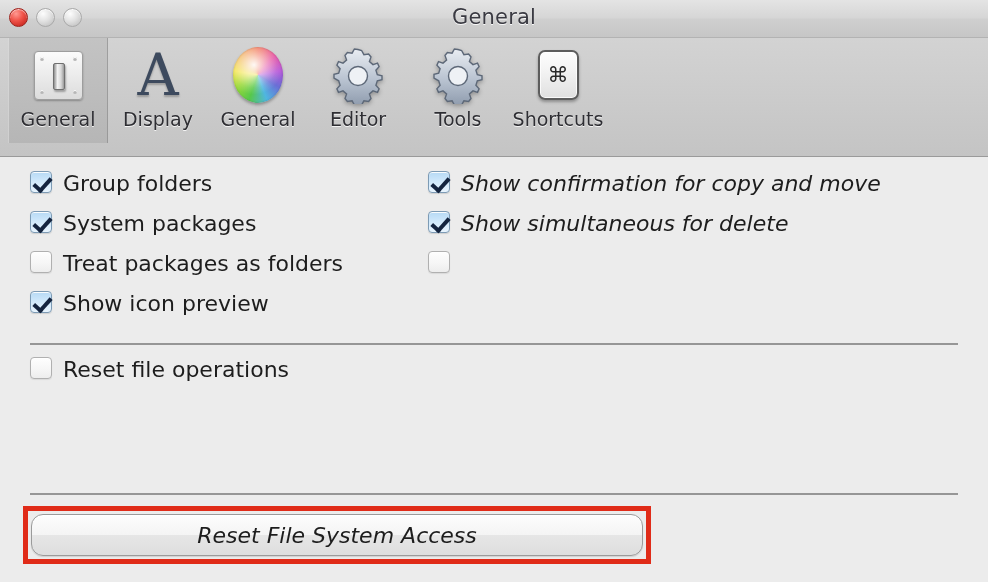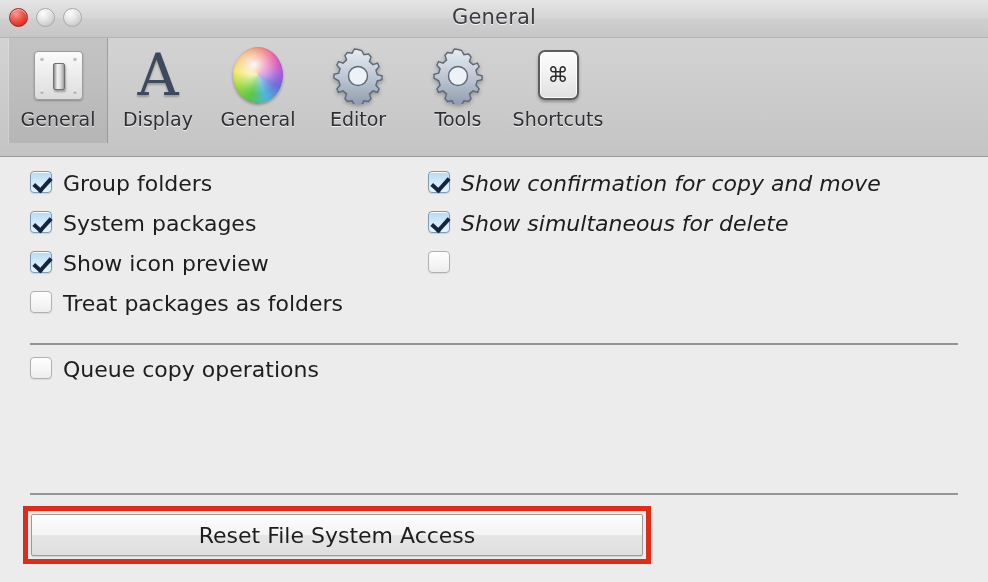--- a/index.html
+++ b/index.html
@@ -270,31 +270,32 @@
     position: absolute;
     left: 23px; top: 349px;
     width: 628px; height: 58px;
     border: 5px solid #e02b18;
     box-sizing: border-box;
   }
   #reset-button {
     position: absolute;
     left: 31px; top: 357px;
     width: 612px; height: 42px;
-    border-radius: 2px;
+    border-radius: 12px;
     background: linear-gradient(to bottom, #fdfdfd 0%, #f4f4f4 50%, #e6e6e6 51%, #dedede 100%);
     border: 1px solid #9b9b9b;
     box-sizing: border-box;
     display: flex;
     align-items: center;
     justify-content: center;
     box-shadow: 0 1px 1px rgba(0,0,0,0.12), inset 0 1px 0 #ffffff;
     font-size: 22px;
     color: #1d1d1d;
     cursor: default;
+    font-style: italic;
   }
 </style>
 </head>
 <body>
 
 <div id="window">
 
   <div id="titlebar">
     <div class="traffic-lights">
       <div class="light light-close"></div>
@@ -378,26 +379,26 @@
       <div class="cb-col-left">
         <div class="cb-row">
           <div class="cb-box on"></div>
           <div class="cb-label">Group folders</div>
         </div>
         <div class="cb-row">
           <div class="cb-box on"></div>
           <div class="cb-label">System packages</div>
         </div>
         <div class="cb-row">
+          <div class="cb-box off"></div>
+          <div class="cb-label">Treat packages as folders</div>
+        </div>
+        <div class="cb-row">
           <div class="cb-box on"></div>
           <div class="cb-label">Show icon preview</div>
-        </div>
-        <div class="cb-row">
-          <div class="cb-box off"></div>
-          <div class="cb-label">Treat packages as folders</div>
         </div>
       </div>
 
       <div class="cb-col-right">
         <div class="cb-row">
           <div class="cb-box on"></div>
           <div class="cb-label">Show confirmation for copy and move</div>
         </div>
         <div class="cb-row">
           <div class="cb-box on"></div>
@@ -408,21 +409,21 @@
         </div>
       </div>
 
     </div>
 
     <div class="sep" id="sep-1"></div>
 
     <div class="queue-col">
       <div class="cb-row">
         <div class="cb-box off"></div>
-        <div class="cb-label">Queue copy operations</div>
+        <div class="cb-label">Reset file operations</div>
       </div>
     </div>
 
 
     <div class="sep" id="sep-2"></div>
 
     <div id="reset-annotation"></div>
     <div id="reset-button">Reset File System Access</div>
 
   </div>

